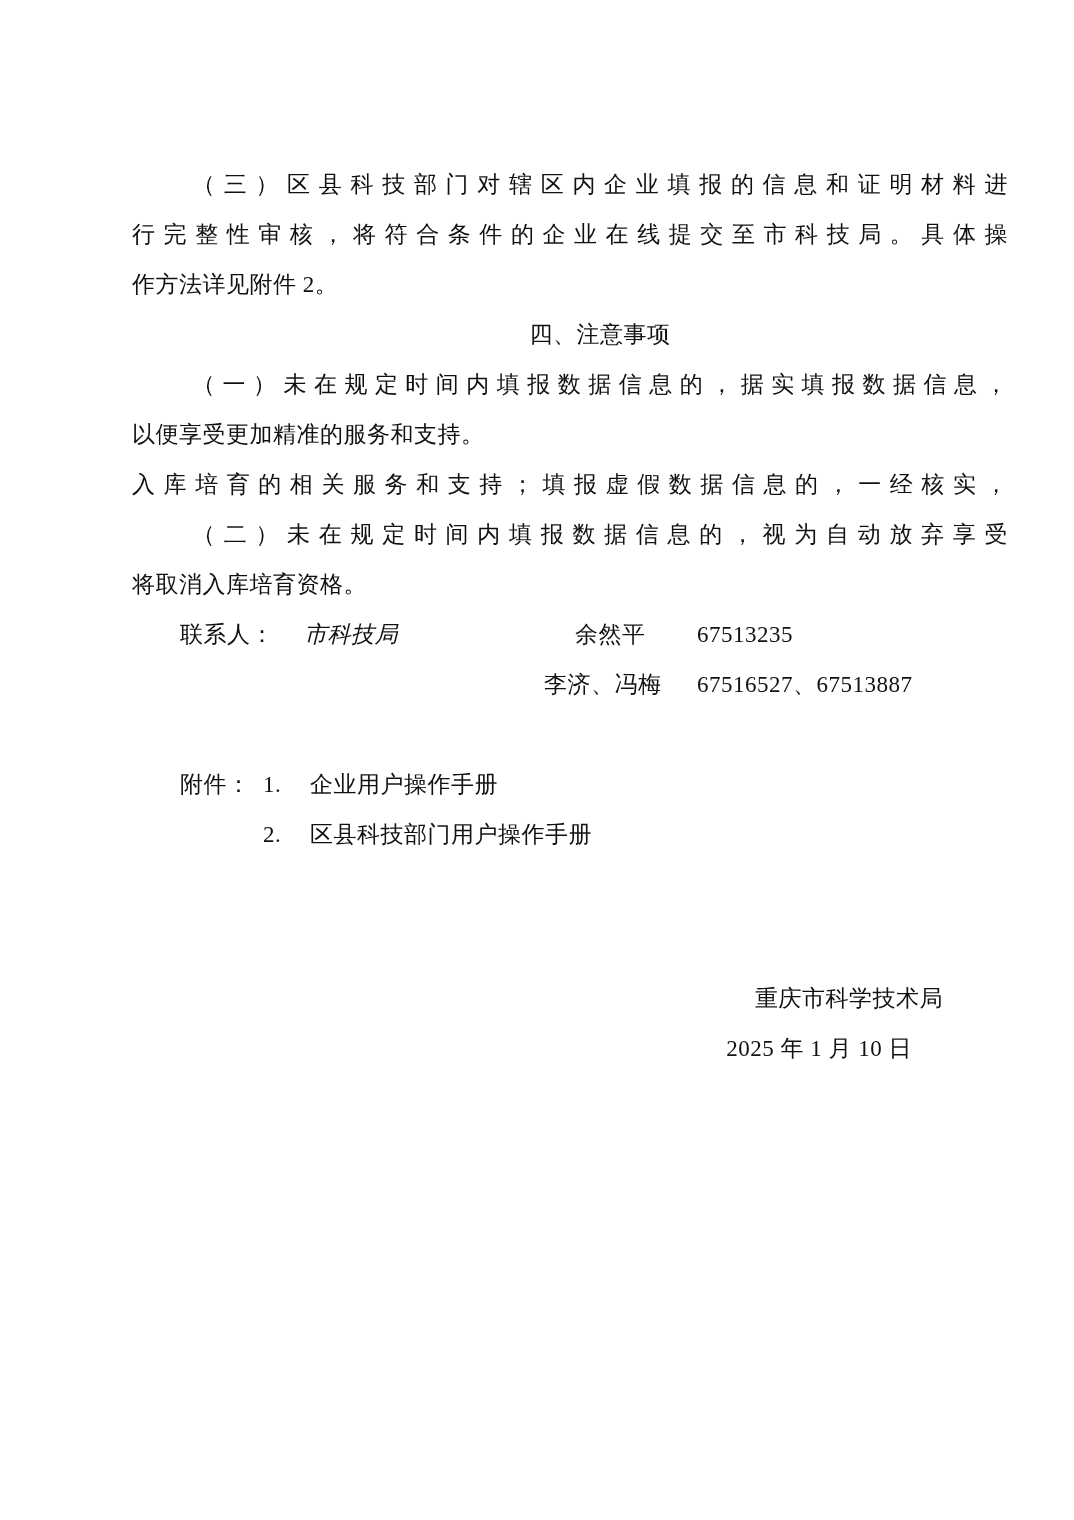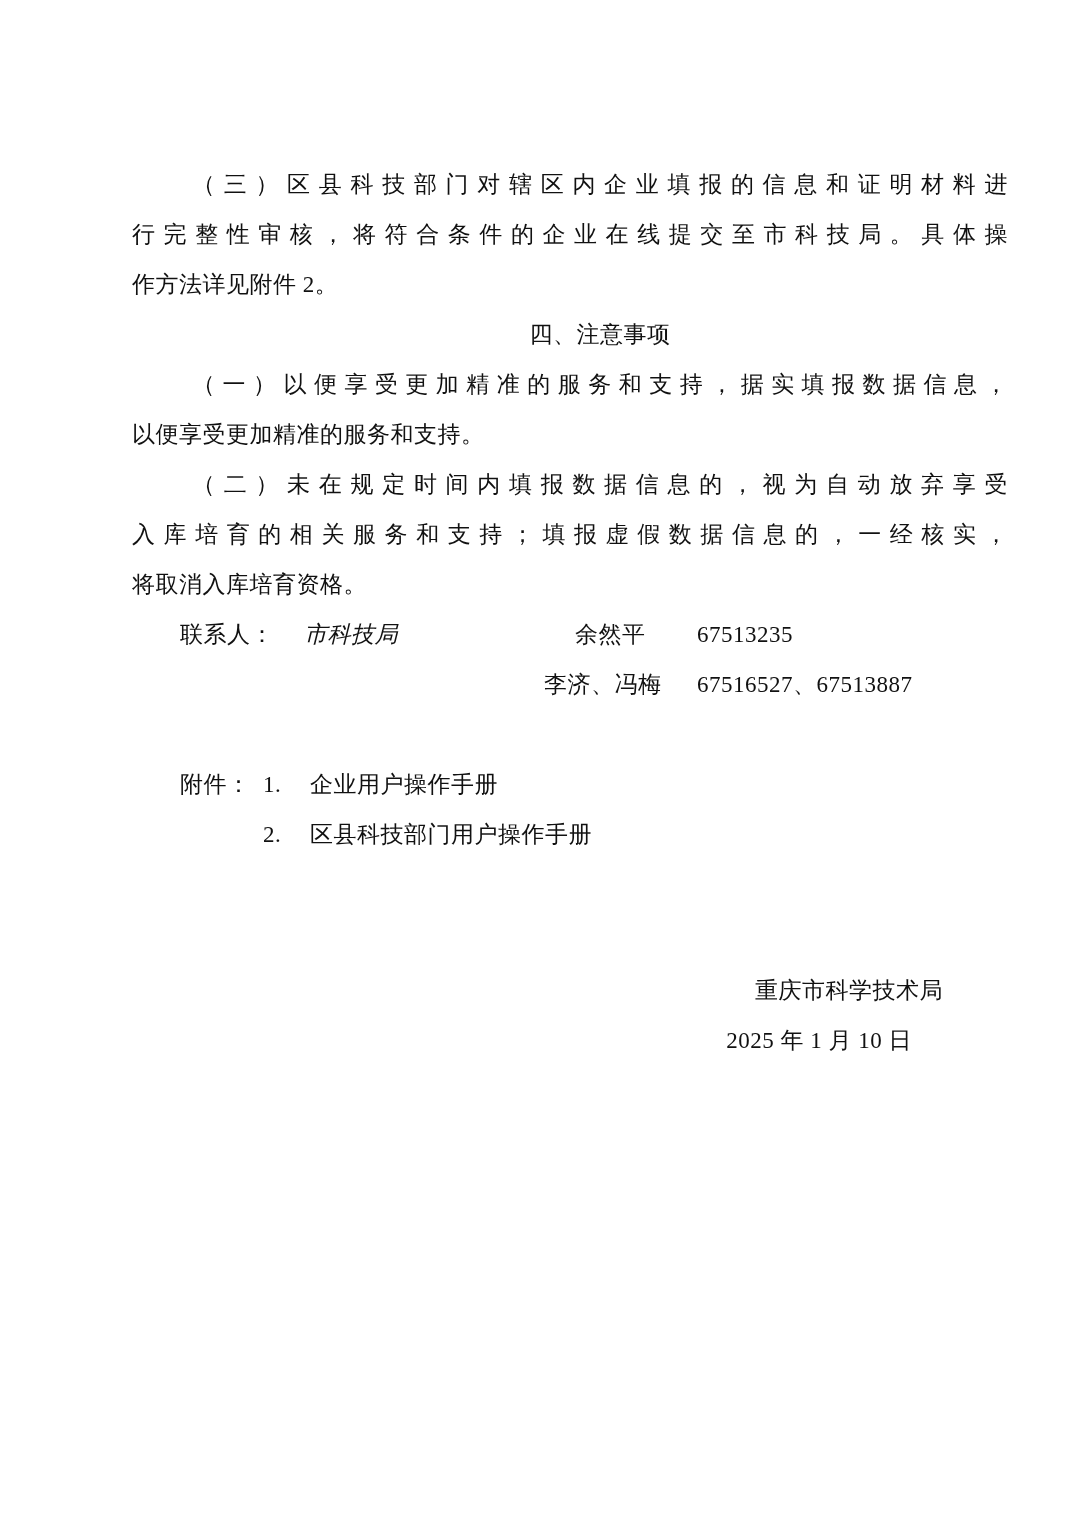--- a/index.html
+++ b/index.html
@@ -44,40 +44,40 @@
   .row { position: relative; }
   .row > span { position: absolute; top: 0; }
   .col-label  { left: 48px; }
   .col-org    { left: 172px; font-style: italic; }
   .col-name-1 { left: 443px; }
   .col-name-2 { left: 412px; }
   .col-phone  { left: 565px; }
   .att-num    { left: 131px; }
   .att-title  { left: 178px; }
   .sig-line { text-align: right; }
-  .sig-issuer { padding-right: 65px; margin-top: 6px; }
+  .sig-issuer { padding-right: 65px; margin-top: 14px; }
   .sig-date   { padding-right: 96px; }
 </style>
 </head>
 <body>
 
 <div class="page">
   <div class="content">
 
     <div class="line indent just">（三）区县科技部门对辖区内企业填报的信息和证明材料进</div>
     <div class="line just">行完整性审核，将符合条件的企业在线提交至市科技局。具体操</div>
     <div class="line">作方法详见附件 2。</div>
 
     <div class="line indent">四、注意事项</div>
 
-    <div class="line indent just">（一）以便享受更加精准的服务和支持，据实填报数据信息，</div>
+    <div class="line indent just">（一）未在规定时间内填报数据信息的，据实填报数据信息，</div>
     <div class="line">以便享受更加精准的服务和支持。</div>
 
+    <div class="line just">入库培育的相关服务和支持；填报虚假数据信息的，一经核实，</div>
     <div class="line indent just">（二）未在规定时间内填报数据信息的，视为自动放弃享受</div>
-    <div class="line just">入库培育的相关服务和支持；填报虚假数据信息的，一经核实，</div>
     <div class="line">将取消入库培育资格。</div>
 
     <div class="line row">
       <span class="col-label">联系人：</span>
       <span class="col-org">市科技局</span>
       <span class="col-name-1">余然平</span>
       <span class="col-phone">67513235</span>
     </div>
 
     <div class="line row">

